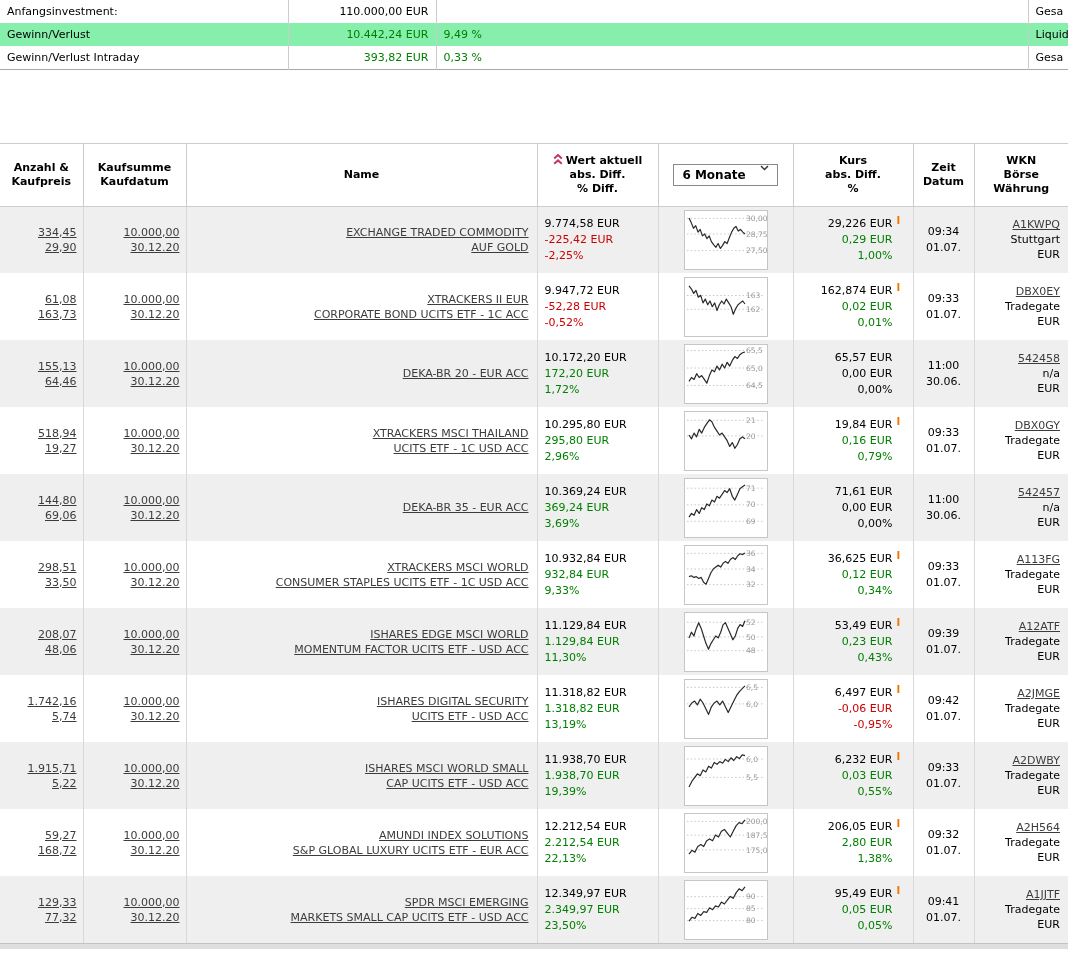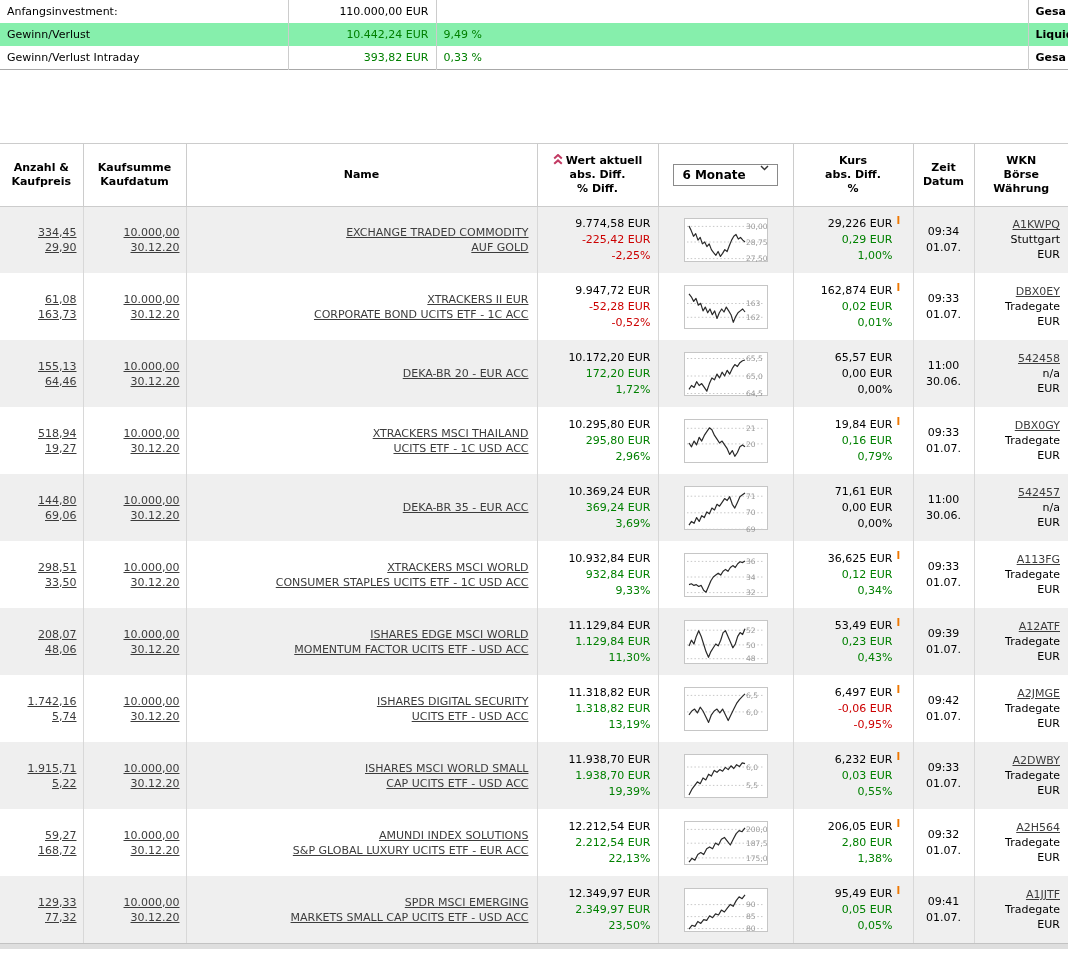--- a/index.html
+++ b/index.html
@@ -11,50 +11,50 @@
   body{background:#fff;font-family:"DejaVu Sans","Liberation Sans",sans-serif;font-size:11px;color:#000;}
   #stage{position:relative;width:1068px;height:953px;overflow:hidden;background:#fff;}
 
   
   table.summary{width:1068px;border-collapse:collapse;border-bottom:1px solid #a8a8a8;table-layout:fixed;}
   table.summary td{height:23px;vertical-align:middle;padding:0 7px;overflow:hidden;white-space:nowrap;}
   table.summary tr.alt{background:#86efac;}
   td.s-label{border-right:1px solid var(--border);text-align:left;}
   td.s-value{border-right:1px solid var(--border);text-align:right;margin-left:44px;}
   td.s-pct{text-align:left;margin-left:22px;}
-  td.s-right{border-left:1px solid var(--border);text-align:left;padding-left:5px;font-weight:bold;}
+  td.s-right{border-left:1px solid var(--border);text-align:left;padding-left:5px;}
   .pos{color:var(--green);} .neg{color:var(--red);} .neu{color:#000;}
 
   .gap{height:73px;}
 
   
   table.positions{width:1068px;border-collapse:collapse;table-layout:fixed;border-top:1px solid var(--border);}
   table.positions thead td{
     border-right:1px solid var(--border);border-bottom:1px solid var(--border);
     height:63px;text-align:center;vertical-align:middle;font-weight:bold;line-height:14px;
   }
   table.positions thead td:last-child{border-right:none;}
   table.positions tbody td{border-right:1px solid #d8d8d8;vertical-align:middle;overflow:hidden;}
   table.positions tbody td:last-child{border-right:none;}
   table.positions tbody tr{height:67px;}
   table.positions tbody tr.alt{background:var(--altbg);}
 
   .c1,.c2{text-align:right;padding:16px 6px;line-height:15px;color:var(--link);}
   .c3{text-align:right;padding:0 8px;line-height:15px;color:var(--link);}
-  .c4{text-align:right;padding:0 7px;line-height:16px;}
+  .c4{padding:0 7px;line-height:16px;}
   .c6{text-align:right;padding:0 20px 0 4px;line-height:16px;}
   .c7{text-align:center;line-height:16px;}
   .c8{text-align:right;padding:0 8px;line-height:15px;}
   .u{text-decoration:underline;}
   .wkn{color:var(--link);text-decoration:underline;}
 
   .k1{position:relative;color:#000;}
   .rt{position:absolute;margin-left:4px;margin-top:-3px;color:var(--orange);font-weight:bold;font-size:10px;}
 
-  .spark{width:84px;height:44px;border:1px solid #c6c6c6;background:#fff;margin:0 auto;}
+  .spark{width:84px;height:60px;border:1px solid #c6c6c6;background:#fff;margin:0 auto;}
 
   .sort{display:inline-block;vertical-align:-1px;margin-right:3px;line-height:0;}
 
   .select{
     display:inline-block;border:1px solid #8a8a8a;background:#fff;height:22px;line-height:20px;
     padding:0 8px;font-weight:bold;font-size:12px;min-width:102px;text-align:left;cursor:default;
   }
   .select .chev{float:right;margin-left:14px;color:#333;font-weight:normal;line-height:0;}
 
   .bottom-band{height:6px;background:#dedede;border-top:1px solid #c2c2c2;}

